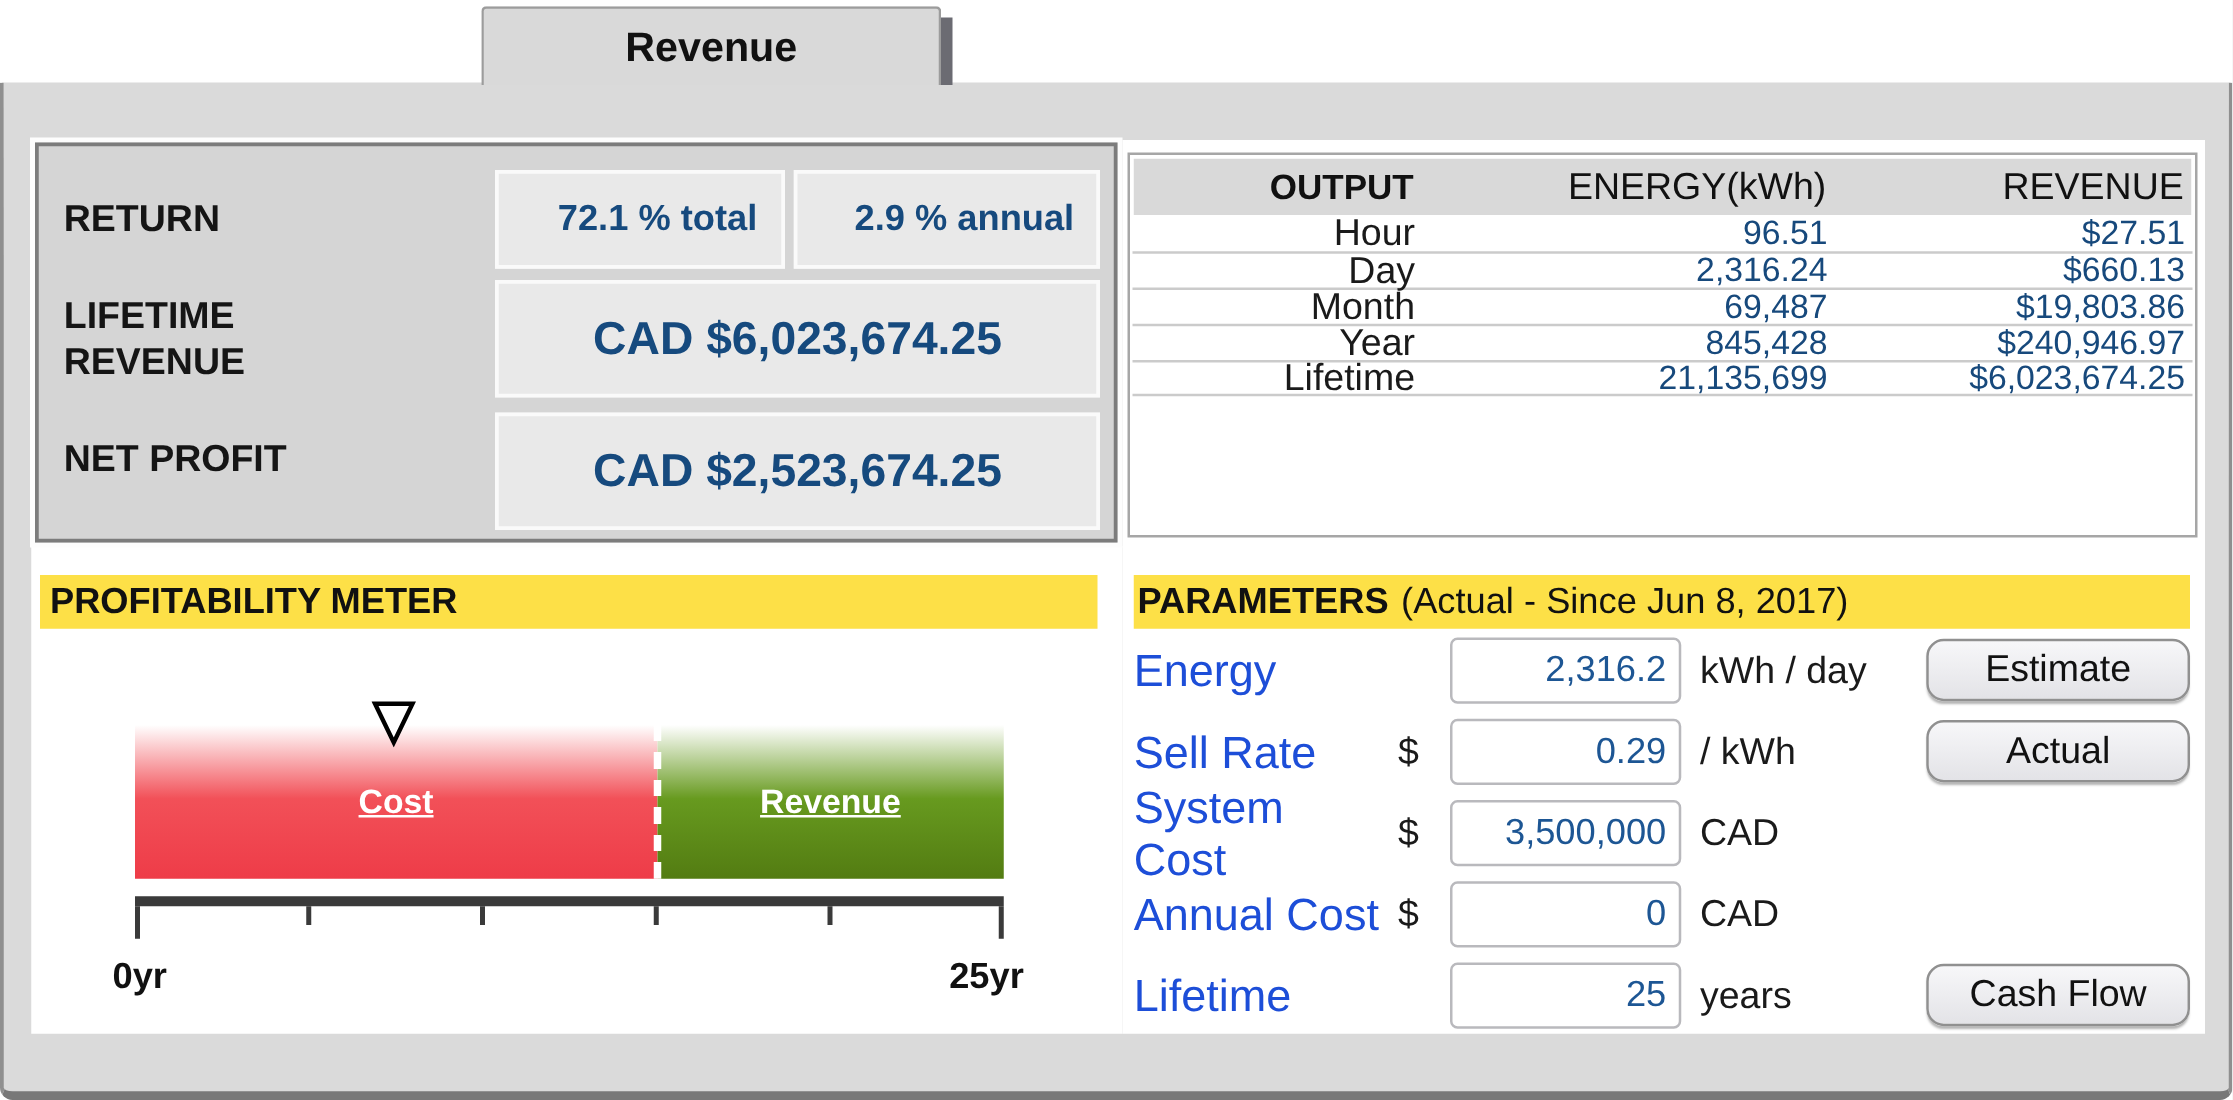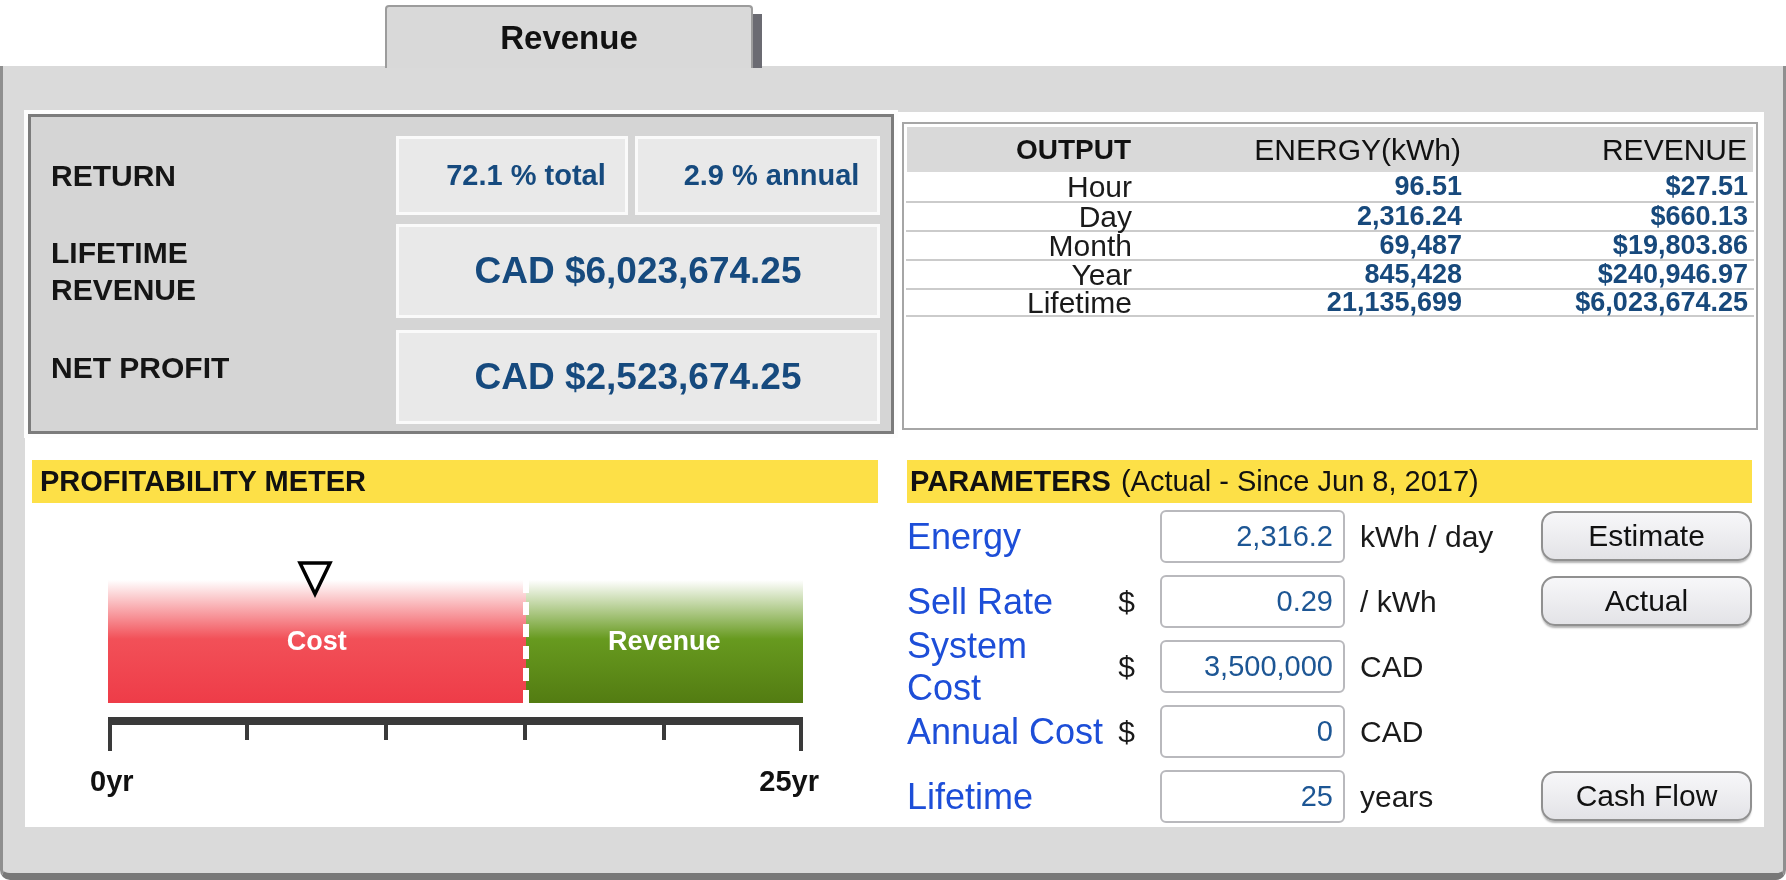--- a/index.html
+++ b/index.html
@@ -36,35 +36,35 @@
          border:2px solid #a6a6a6; z-index:3; }
   .tbl .thead { height:45px; margin:3px 3px 0 3px; background:#d9d9d9; display:flex; align-items:center; }
   .tbl .trow  { height:29px; display:flex; align-items:center; margin:0 2px; }
   .tbl .trow + .trow { border-top:2px solid #cbcbcb; }
   .tbl .trow:last-child { border-bottom:2px solid #cbcbcb; }
   .c1 { flex:1; padding-left:0; font-size:30px; color:#1a1a1a;text-align:right; }
   .c2 { width:330px; text-align:right; }
   .c3 { width:292px; text-align:right; padding-right:6px; }
   .thead .c1 { font-size:28px; font-weight:bold; color:#111; }
   .thead .c2, .thead .c3 { font-size:30px; color:#111; }
-  .trow .c2, .trow .c3 { font-size:27px; font-weight:bold; color:#17497c; }
+  .trow .c2, .trow .c3 { font-size:27px; font-weight:normal; color:#17497c; }
 
   
   .band { top:460px; height:43px; background:#fde047; display:flex; align-items:center; z-index:3;
           font-size:29px; color:#111; }
   .band1 { left:32px; width:846px; padding-left:8px; font-weight:bold; }
   .band2 { left:907px; width:845px; padding-left:3px; }
   .band2 b { font-weight:bold; }
   .band2 .sub { font-weight:normal; margin-left:10px; }
 
   
   .meter-wrap { left:108px; top:560px; width:695px; height:146px; z-index:3; }
   .meter-bar { position:absolute; left:0; top:20px; width:100%; height:123px; display:flex; }
   .seg { height:100%; display:flex; align-items:center; justify-content:center;
-         color:#ffffff; font-size:27px; font-weight:bold; }
+         color:#ffffff; font-size:27px; font-weight:bold;text-decoration:underline; }
   .meter-divider { position:absolute; top:20px; height:123px; width:6px;
         background:repeating-linear-gradient(to bottom, #ffffff 0px, #ffffff 13px, rgba(255,255,255,0) 13px, rgba(255,255,255,0) 22px); }
   .meter-marker { position:absolute; top:0; width:36px; height:38px; }
   .axis { left:108px; top:717px; width:695px; height:42px; z-index:3; }
   .axis-line { position:absolute; left:0; top:0; width:100%; height:8px; background:#3a3a3a; }
   .tick { position:absolute; top:8px; width:4px; background:#3a3a3a; }
   .axis-label { position:absolute; top:765px; font-size:29px; font-weight:bold; color:#111; z-index:3; }
   .axis-label.start { left:90px; }
   .axis-label.end { left:733px; width:86px; text-align:right; }
 

